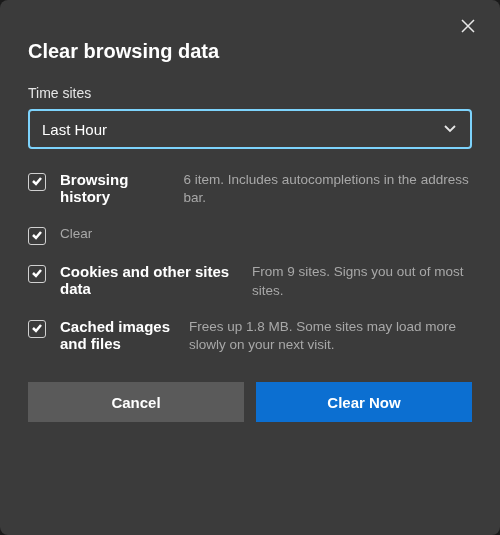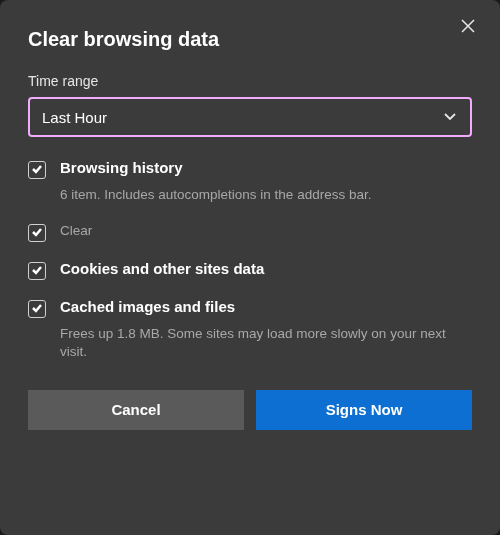--- a/index.html
+++ b/index.html
@@ -29,32 +29,32 @@
       justify-content: center;
       cursor: pointer;
       color: #e8e8e8;
     }
     .close-btn svg { width: 16px; height: 16px; stroke: currentColor; stroke-width: 1.5; fill: none; }
     .title {
       color: #ffffff;
       font-size: 20px;
       font-weight: 600;
       margin-bottom: 22px;
-      margin-top: 6px;
+      margin-top: 18px;
     }
     .field-label {
       color: #e6e6e6;
       font-size: 14px;
       margin-bottom: 8px;
     }
     .select {
       width: 100%;
       height: 40px;
       background: #3b3b3b;
-      border: 2px solid #f0abfc;
+      border: 2px solid #7dd3fc;
       border-radius: 4px;
       color: #ffffff;
       font-size: 15px;
       padding: 0 12px;
       display: flex;
       align-items: center;
       justify-content: space-between;
       cursor: pointer;
       margin-bottom: 22px;
     }
@@ -69,21 +69,21 @@
       border-radius: 3px;
       flex-shrink: 0;
       display: flex;
       align-items: center;
       justify-content: center;
       margin-top: 2px;
       cursor: pointer;
       background: transparent;
     }
     .checkbox svg { width: 12px; height: 12px; stroke: #ffffff; stroke-width: 2.5; fill: none; }
-    .check-text { display: flex; flex-direction: column; gap: 10px; }
+    .check-text { display: flex; flex-direction: row; gap: 10px; }
     .check-title { color: #ffffff; font-size: 15px; font-weight: 600; }
     .check-desc { color: #a8a8a8; font-size: 13.5px; line-height: 1.35; }
     .buttons {
       display: flex;
       gap: 12px;
       margin-top: 28px;
       align-items: flex-end;
     }
     .btn {
       flex: 1;
@@ -107,21 +107,21 @@
   <div class="close-btn">
     <span>
       <svg viewBox="0 0 16 16">
           <path d="M2 2 L14 14 M14 2 L2 14"></path>
         </svg>
     </span>
   </div>
 
   <h1 class="title">Clear browsing data</h1>
 
-  <div class="field-label">Time range</div>
+  <div class="field-label">Time sites</div>
 
   <div class="select">
     <span>Last Hour</span>
     <span class="chev">
       <svg viewBox="0 0 16 16">
           <path d="M3 6 L8 11 L13 6"></path>
         </svg>
     </span>
   </div>
 
@@ -151,35 +151,36 @@
     </div>
 
     <div class="check-row">
       <div class="checkbox">
         <span><svg viewBox="0 0 12 12">
               <path d="M2 6 L5 9 L10 3"></path>
             </svg></span>
       </div>
       <div class="check-text">
         <div class="check-title">Cookies and other sites data</div>
+        <div class="check-desc">From 9 sites. Signs you out of most sites.</div>
       </div>
     </div>
 
     <div class="check-row">
       <div class="checkbox">
         <span><svg viewBox="0 0 12 12">
               <path d="M2 6 L5 9 L10 3"></path>
             </svg></span>
       </div>
       <div class="check-text">
         <div class="check-title">Cached images and files</div>
         <div class="check-desc">Frees up 1.8 MB. Some sites may load more slowly on your next visit.</div>
       </div>
     </div>
 
   </div>
 
   <div class="buttons">
     <button class="btn btn-cancel">Cancel</button>
-    <button class="btn btn-primary">Signs Now</button>
+    <button class="btn btn-primary">Clear Now</button>
   </div>
 
 </div>
 
 </body></html>

